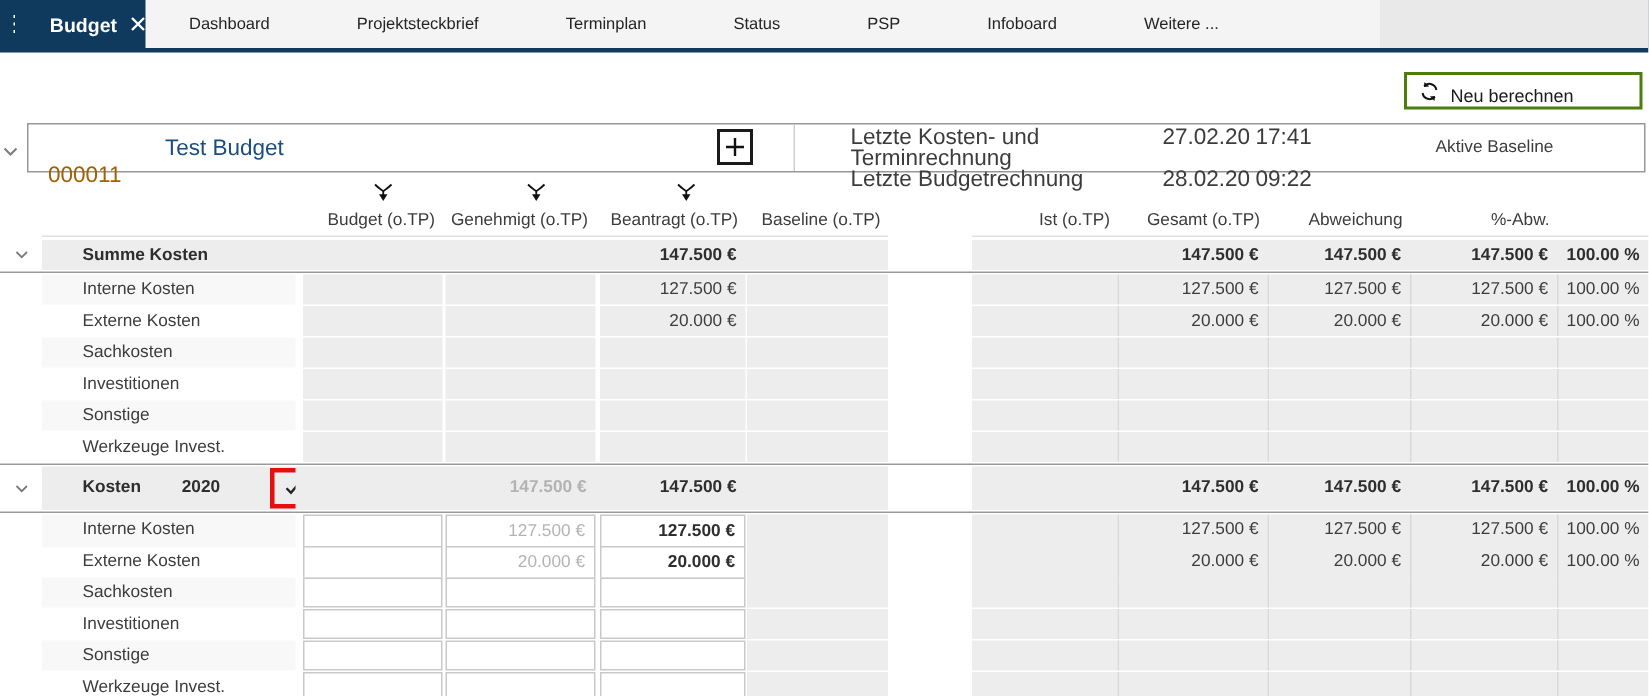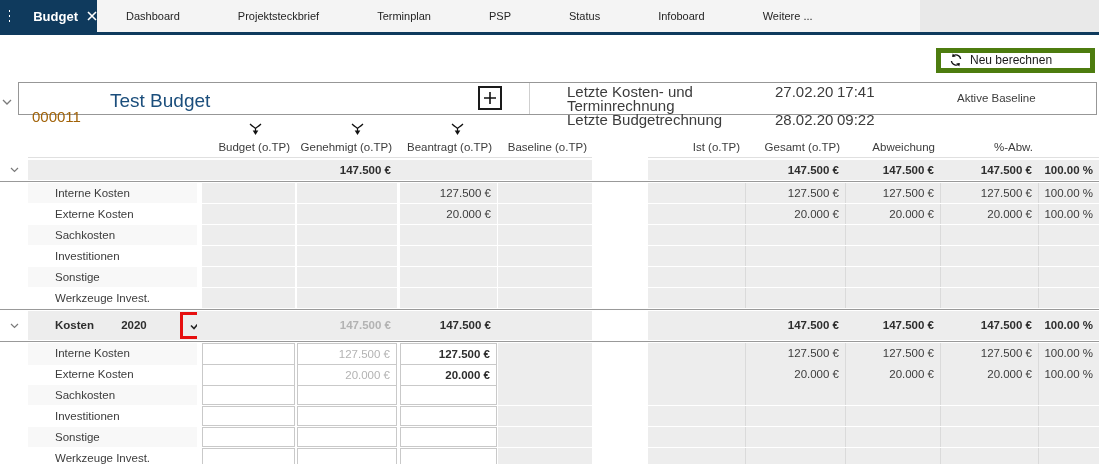--- a/index.html
+++ b/index.html
@@ -10,28 +10,28 @@
   .tabs-light{position:absolute;left:97px;top:0;width:823px;height:32px;background:#f4f4f4;display:flex;}
   .tabs-extra{position:absolute;left:920px;top:0;width:179px;height:32px;background:#e9e9e9;}
   .tab{display:flex;align-items:center;height:32px;padding:0 29px;font-size:11px;color:#242424;cursor:pointer;white-space:nowrap;}
   .active-tab{position:absolute;left:0;top:0;width:97px;height:32px;display:flex;align-items:center;color:#fff;cursor:pointer;}
   .burger{width:17px;margin-left:9px;display:flex;flex-direction:column;gap:3px;}
   .burger i{display:block;height:2px;background:#fff;}
   .active-tab .tlabel{font-size:13px;font-weight:bold;margin-left:24px;}
   .closex{margin-left:9px;display:flex;align-items:center;}
   
   .recalc{position:absolute;left:936px;top:48px;width:159px;height:25px;box-sizing:border-box;
-          border:5px solid #4d7c0f;background:#fff;display:flex;align-items:flex-start;gap:7px;
+          border:2px solid #4d7c0f;background:#fff;display:flex;align-items:flex-end;gap:7px;
           padding:0 8px;font-size:12px;color:#1a1a1a;cursor:pointer;}
   
   .chev-out{position:absolute;left:2px;top:92px;cursor:pointer;}
   .proj{position:absolute;left:18px;top:82px;width:1079px;height:33px;box-sizing:border-box;
         border:1px solid #979797;background:#fff;}
   .proj-num{position:absolute;left:13px;top:7px;font-size:15px;color:#a16207;margin-top:18px;}
-  .proj-name{position:absolute;left:91px;top:7px;font-size:19px;color:#1b4e7c;}
+  .proj-name{position:absolute;left:91px;top:7px;font-size:15px;color:#1b4e7c;}
   .plus-btn{position:absolute;left:459px;top:3px;width:24px;height:24px;box-sizing:border-box;
             border:2px solid #1a1a1a;background:#fff;display:flex;align-items:center;justify-content:center;cursor:pointer;}
   .vdiv{position:absolute;left:510px;top:0;width:1px;height:31px;background:#cfcfcf;}
   .info{position:absolute;left:548px;top:2px;display:grid;grid-template-columns:208px 62px 44px;
         font-size:15px;line-height:14px;color:#3c3c3c;}
   .baseline-txt{position:absolute;left:902px;top:9px;font-size:11.5px;color:#3c3c3c;margin-left:36px;}
   
   .thead{position:absolute;left:0;top:118px;width:1099px;height:40px;}
   .th-left{position:absolute;left:28px;top:0;width:564px;height:40px;display:grid;
            grid-template-columns:169px 98px 102px 100px 95px;}
@@ -76,24 +76,24 @@
     <div class="tab">
         <span>Dashboard</span>
       </div>
     <div class="tab">
         <span>Projektsteckbrief</span>
       </div>
     <div class="tab">
         <span>Terminplan</span>
       </div>
     <div class="tab">
+        <span>Status</span>
+      </div>
+    <div class="tab">
         <span>PSP</span>
-      </div>
-    <div class="tab">
-        <span>Status</span>
       </div>
     <div class="tab">
         <span>Infoboard</span>
       </div>
     <div class="tab">
         <span>Weitere ...</span>
       </div>
   </div>
   <div class="tabs-extra"></div>
   <div class="active-tab">
@@ -204,20 +204,21 @@
 
   <div class="trow">
     <div class="gut">
       <span class="chkwrap">
         <svg width="9" height="6" viewBox="0 0 9 6">
             <polyline points="1,1 4.5,4.5 8,1" stroke="#7a7a7a" stroke-width="1.2" fill="none"></polyline>
           </svg>
       </span>
     </div>
     <div class="band bl cont">
+      <div class="c lbl b">Summe Kosten</div>
       <div class="c"></div>
       <div class="c"></div>
       <div class="c b">147.500 €</div>
       <div class="c"></div>
     </div>
     <div></div>
     <div class="band br cont">
       <div class="c"></div>
       <div class="c b">147.500 €</div>
       <div class="c b">147.500 €</div>

